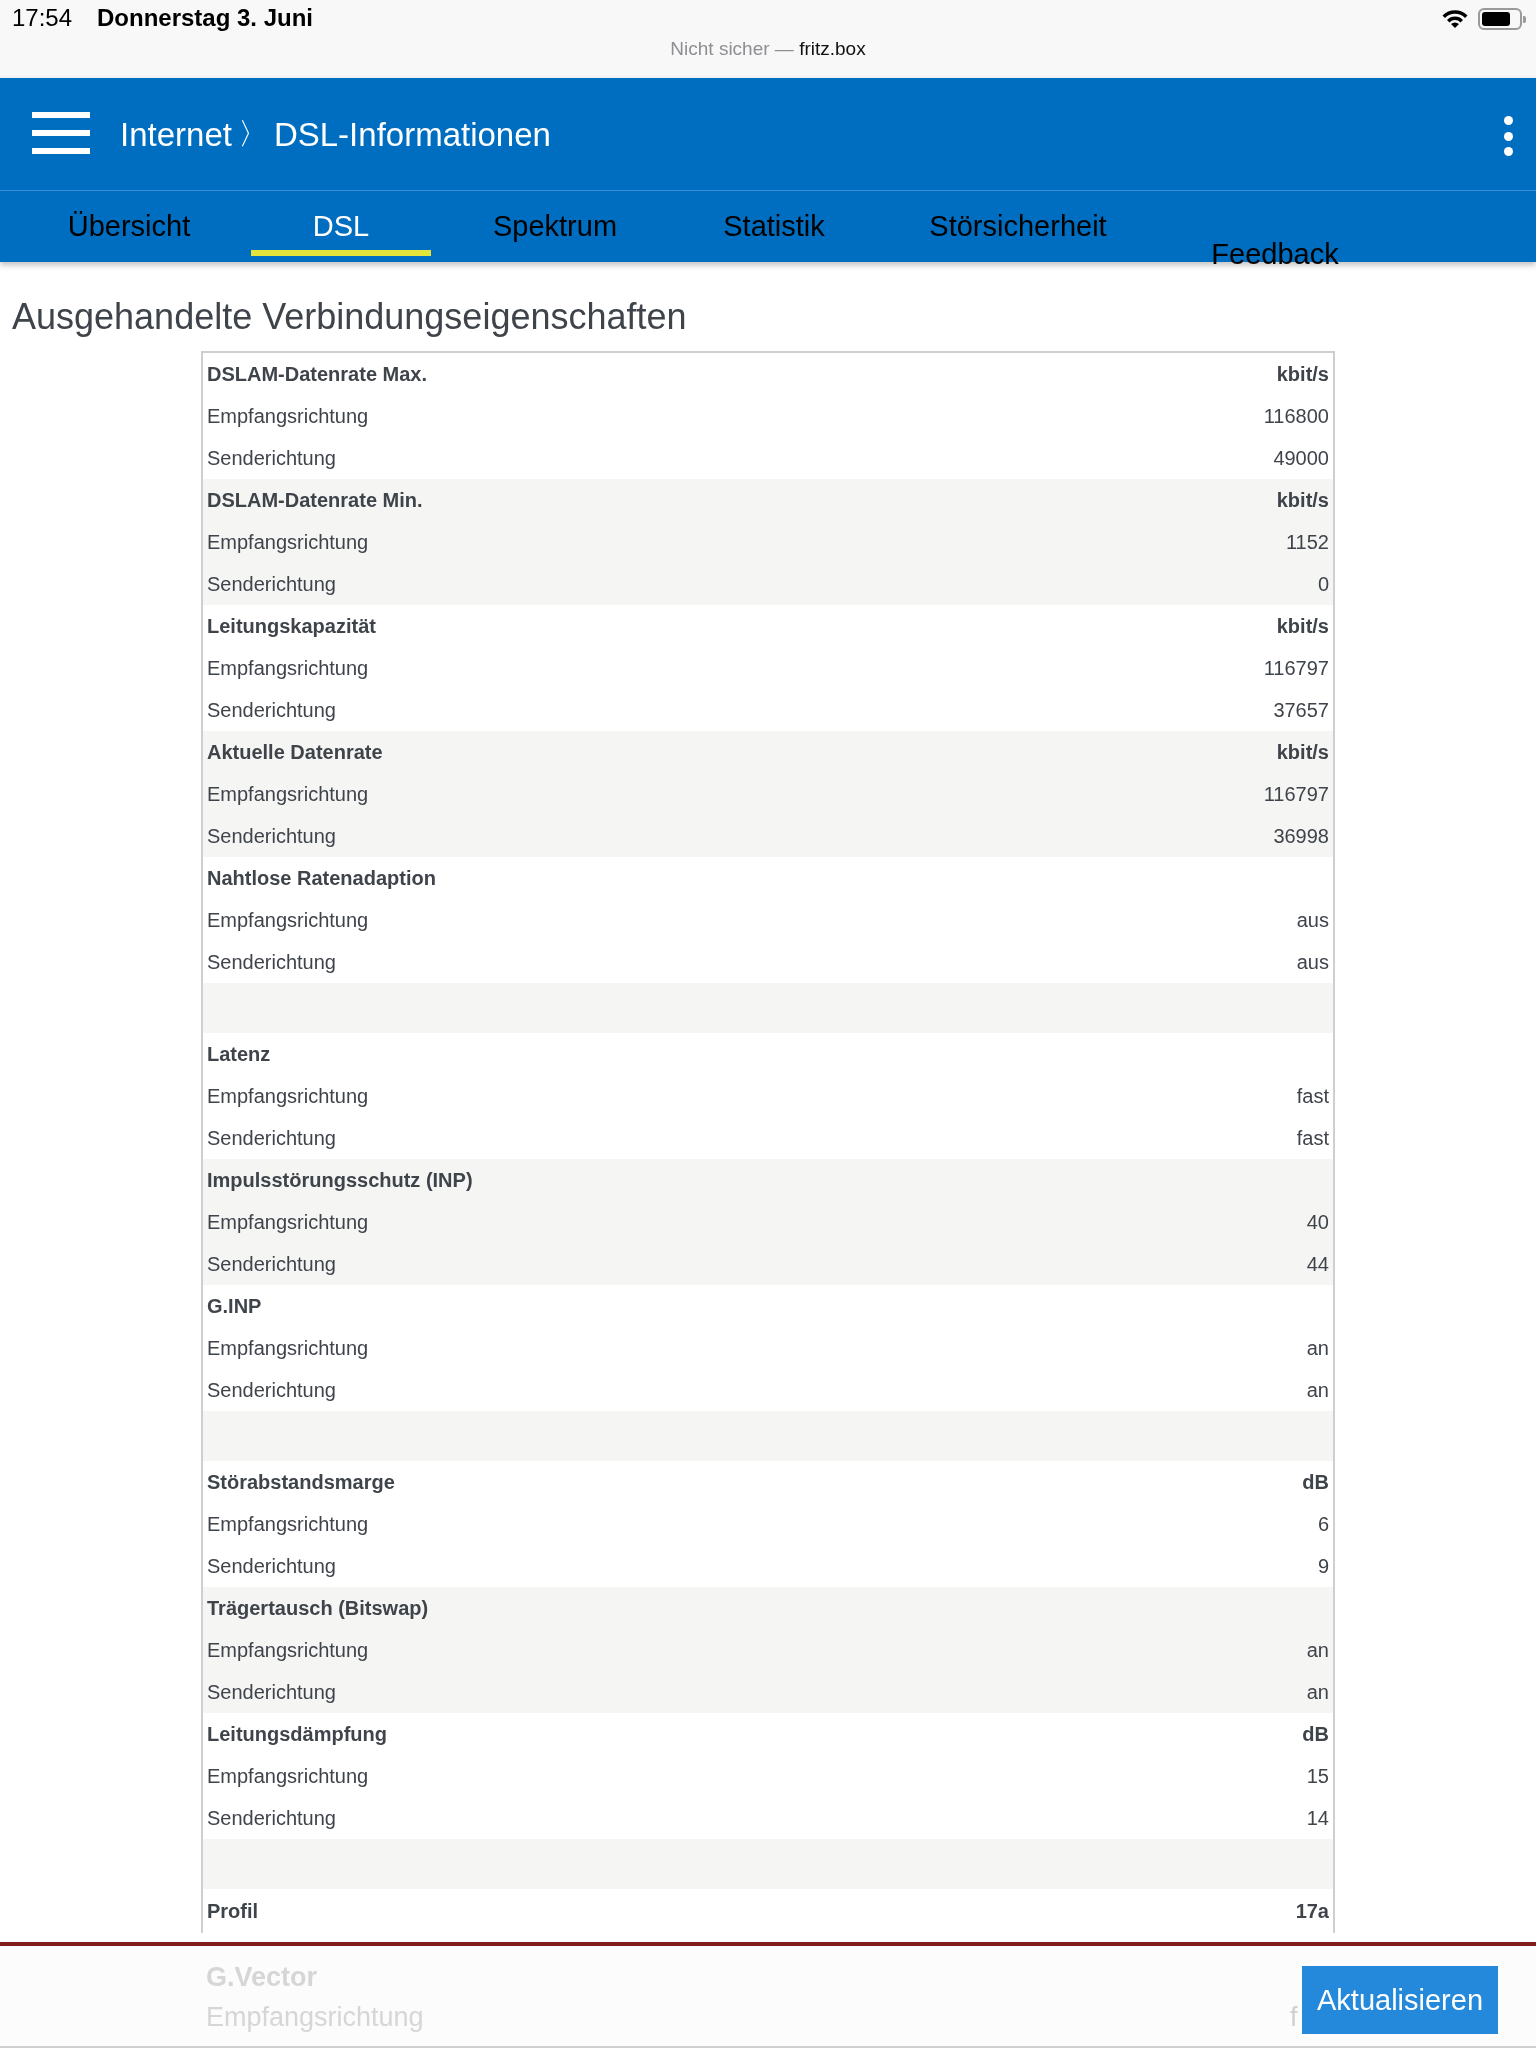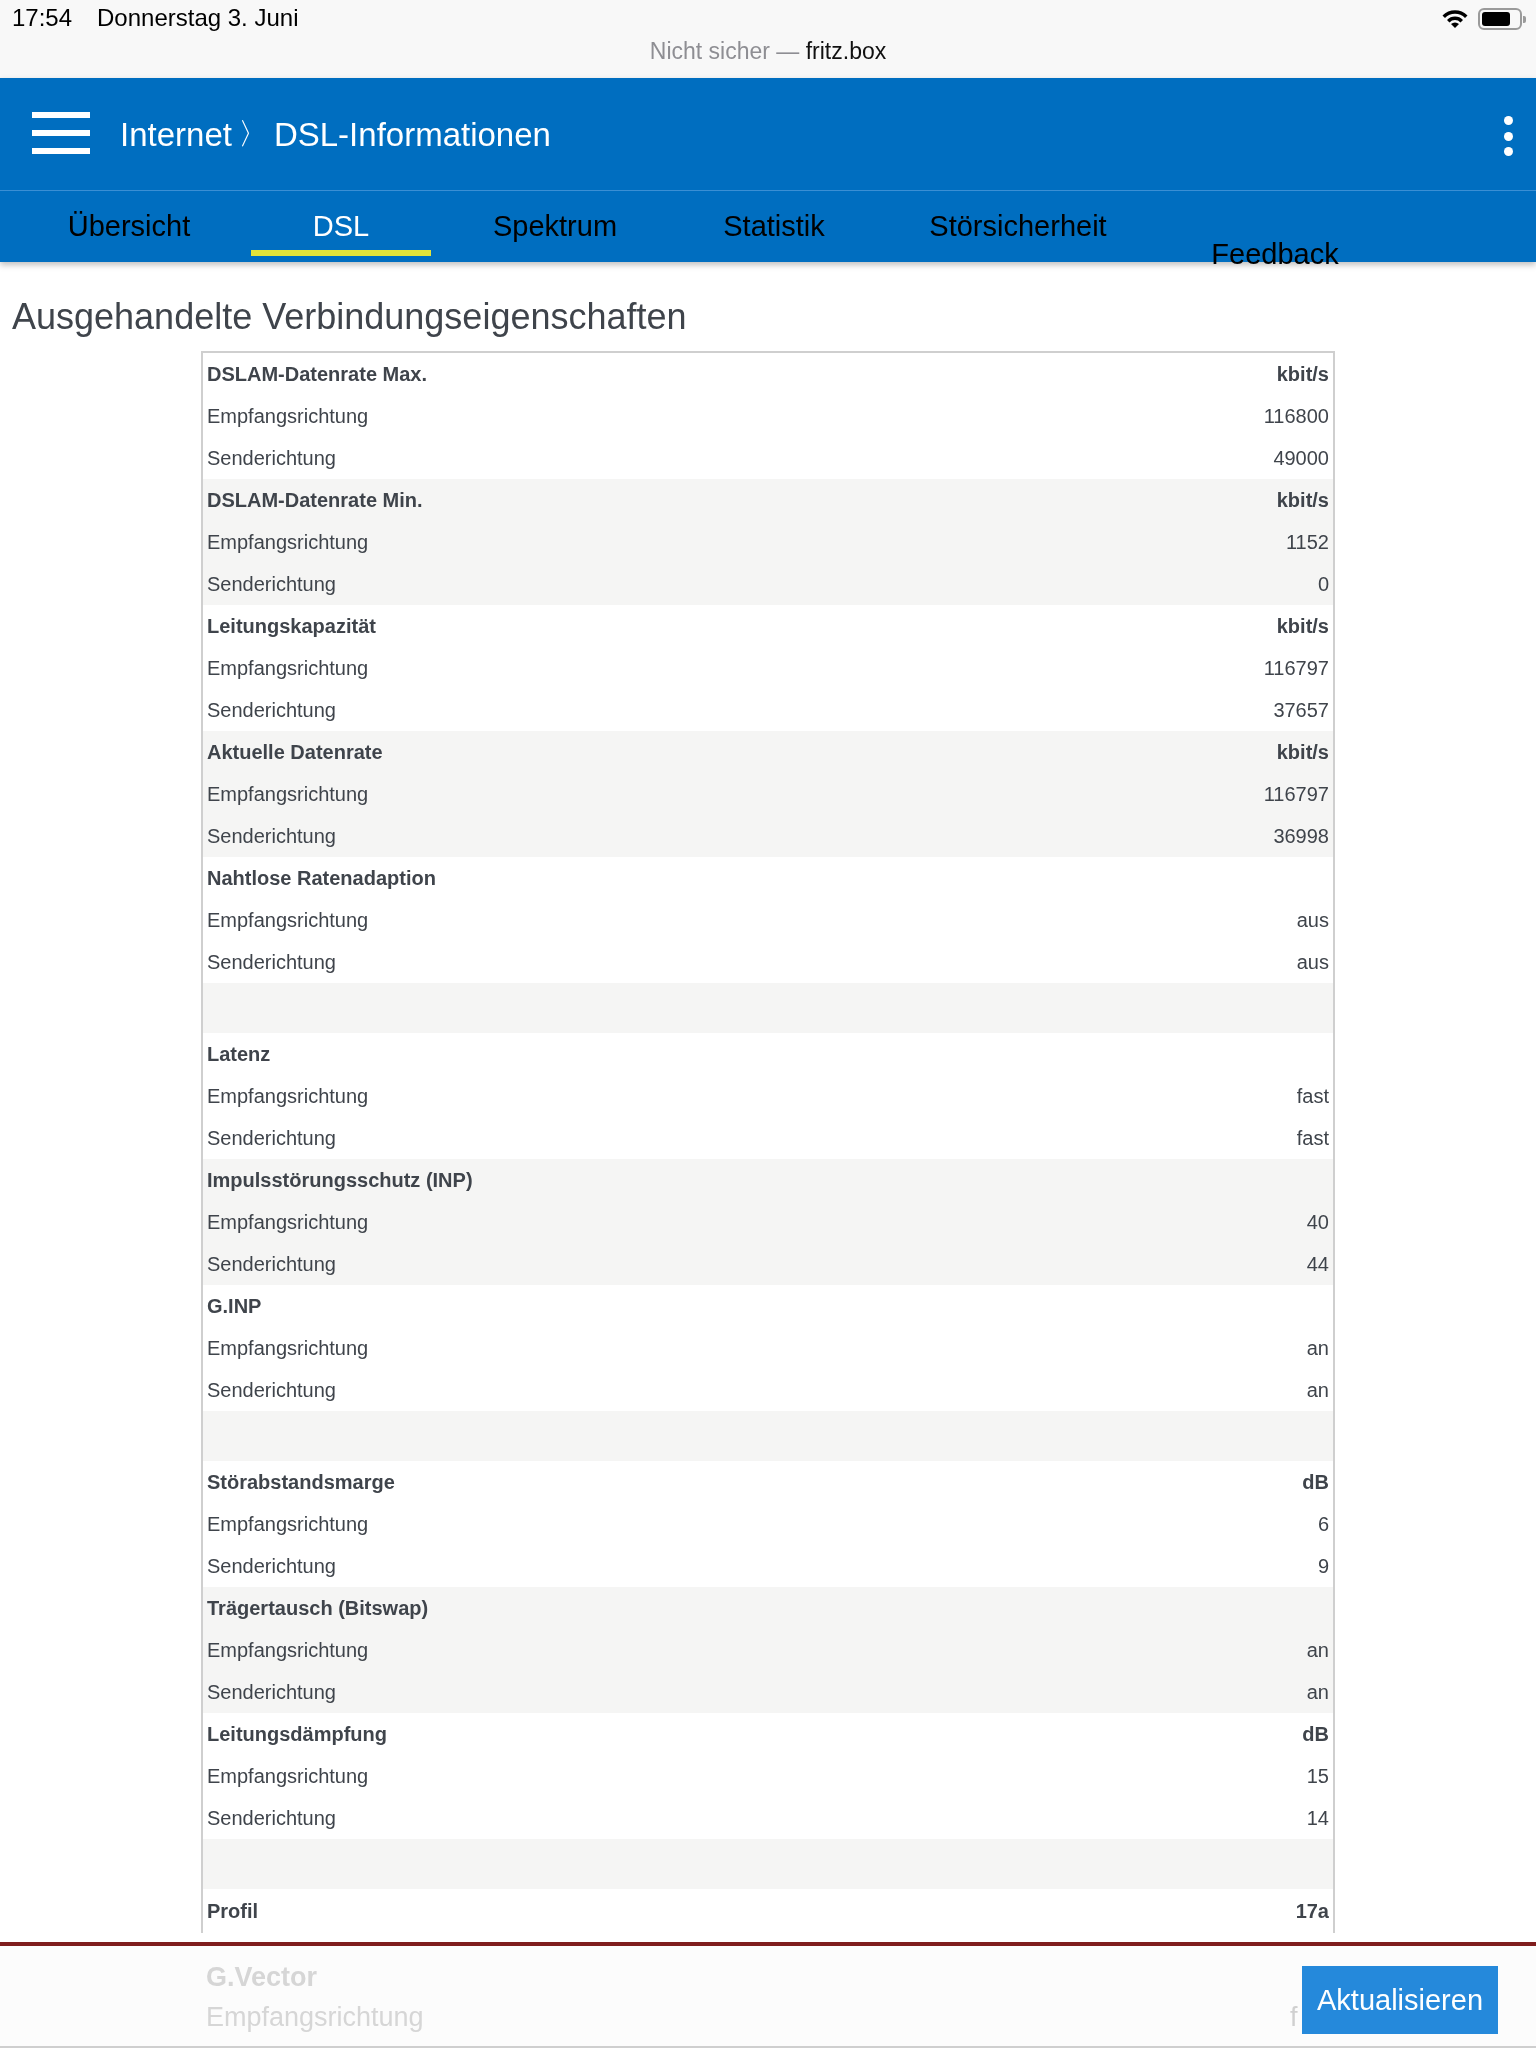--- a/index.html
+++ b/index.html
@@ -2,26 +2,26 @@
 <html><head>
 <meta charset="utf-8">
 <style>
   * { box-sizing: border-box; margin: 0; padding: 0; }
   html, body { width: 1536px; height: 2048px; overflow: hidden; background: #ffffff; }
   body { font-family: "Liberation Sans", sans-serif; color: #3f444b; position: relative; }
 
   
   .statusbar { position: absolute; left: 0; top: 0; width: 1536px; height: 78px; background: #f8f8f8; }
   .sb-time { position: absolute; left: 12px; top: 4px; font-size: 24px; color: #000; }
-  .sb-date { position: absolute; left: 97px; top: 4px; font-size: 24px; color: #000; }
+  .sb-date { position: absolute; left: 97px; top: 4px; font-size: 24px; color: #000; font-weight: bold; }
   .sb-icons { position: absolute; right: 14px; top: 8px; display: flex; align-items: center; gap: 8px; }
   .battery { width: 44px; height: 22px; border: 2px solid #9a9a9a; border-radius: 6px; padding: 2px; position: relative; }
   .battery .fill { width: 78%; height: 100%; background: #000; border-radius: 3px; }
   .battery::after { content: ""; position: absolute; right: -6px; top: 6px; width: 3px; height: 7px; background: #9a9a9a; border-radius: 0 2px 2px 0; }
-  .urlbar { position: absolute; left: 0; top: 38px; width: 1536px; text-align: center; font-size: 23px; }
+  .urlbar { position: absolute; left: 0; top: 38px; width: 1536px; text-align: center; font-size: 19px; }
   .url-insecure { color: #8e8e93; }
   .url-host { color: #111; }
 
   
   .appheader { position: absolute; left: 0; top: 78px; width: 1536px; height: 184px; background: #006ec0; box-shadow: 0 3px 6px rgba(0,0,0,0.25); }
   .hamburger { position: absolute; left: 32px; top: 34px; width: 58px; height: 42px; cursor: pointer; }
   .hamburger span { position: absolute; left: 0; width: 58px; height: 6px; background: #fff; }
   .hamburger span:nth-child(1) { top: 0; }
   .hamburger span:nth-child(2) { top: 18px; }
   .hamburger span:nth-child(3) { top: 36px; }

